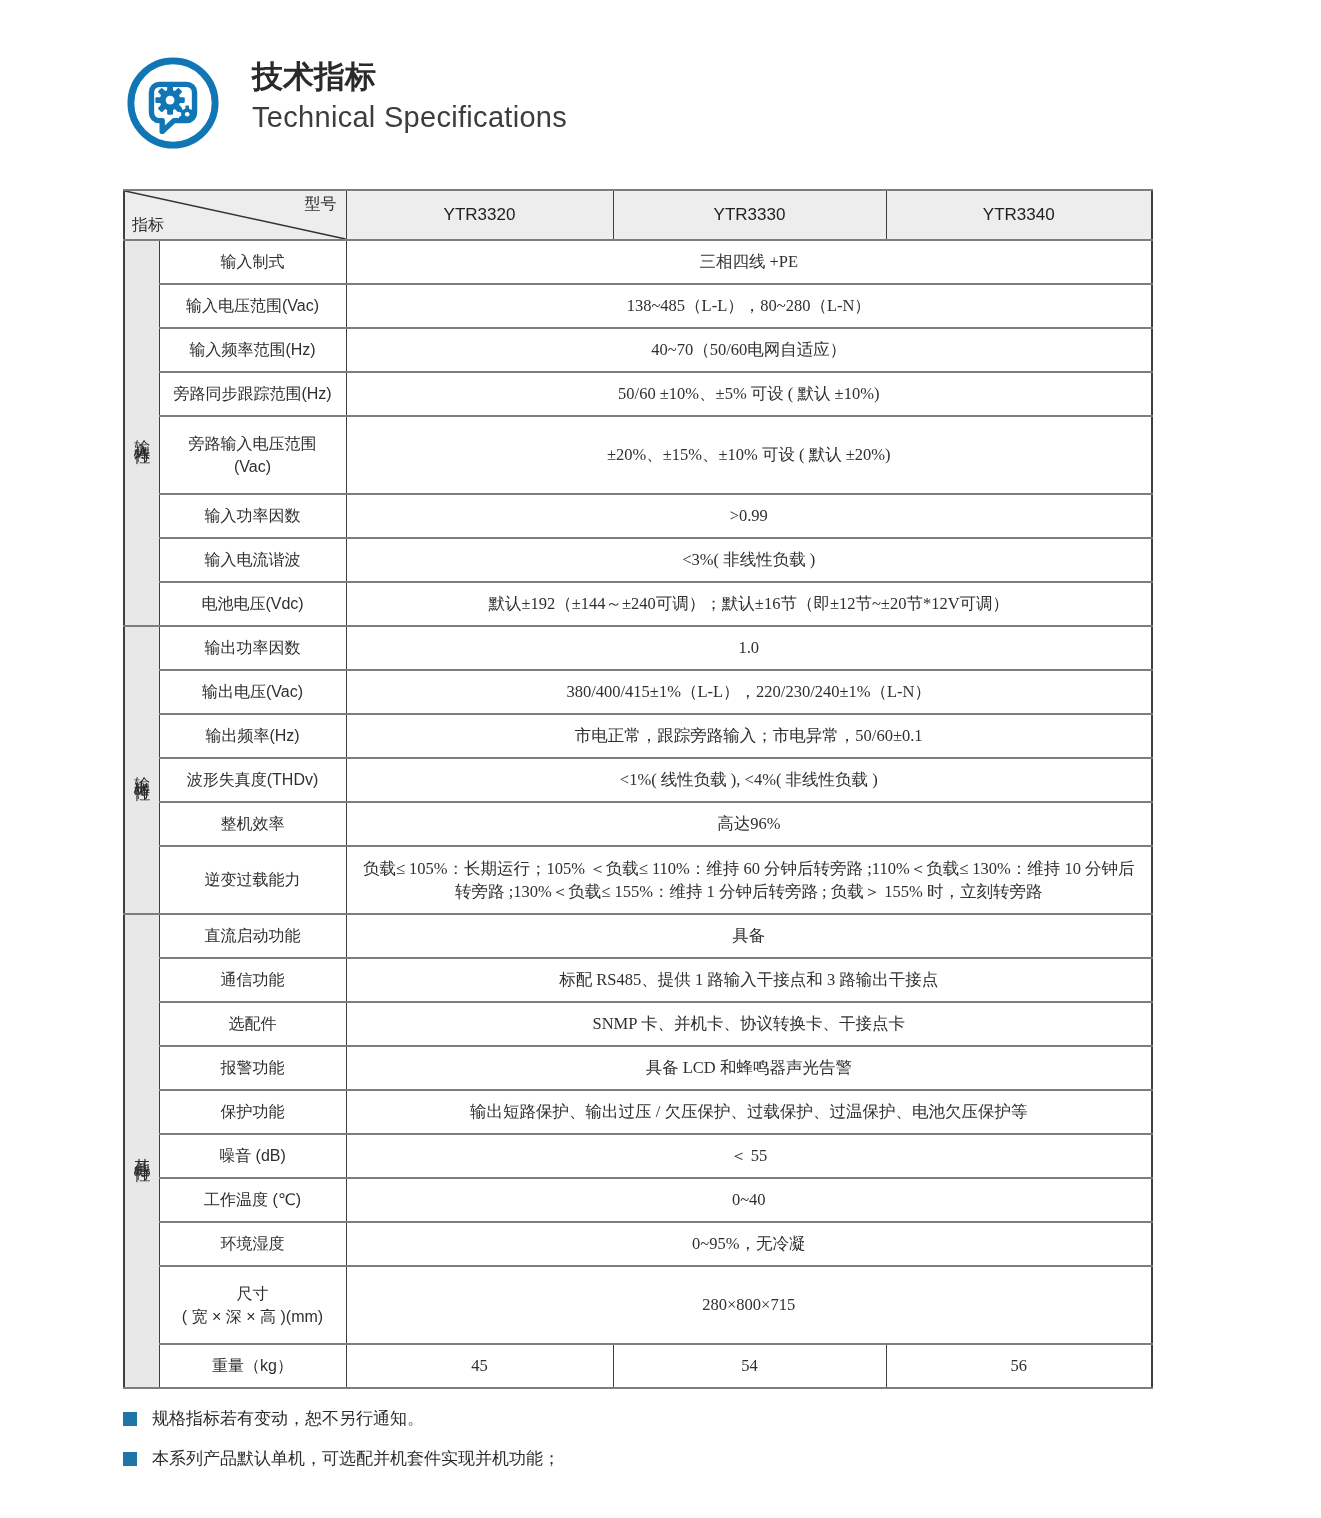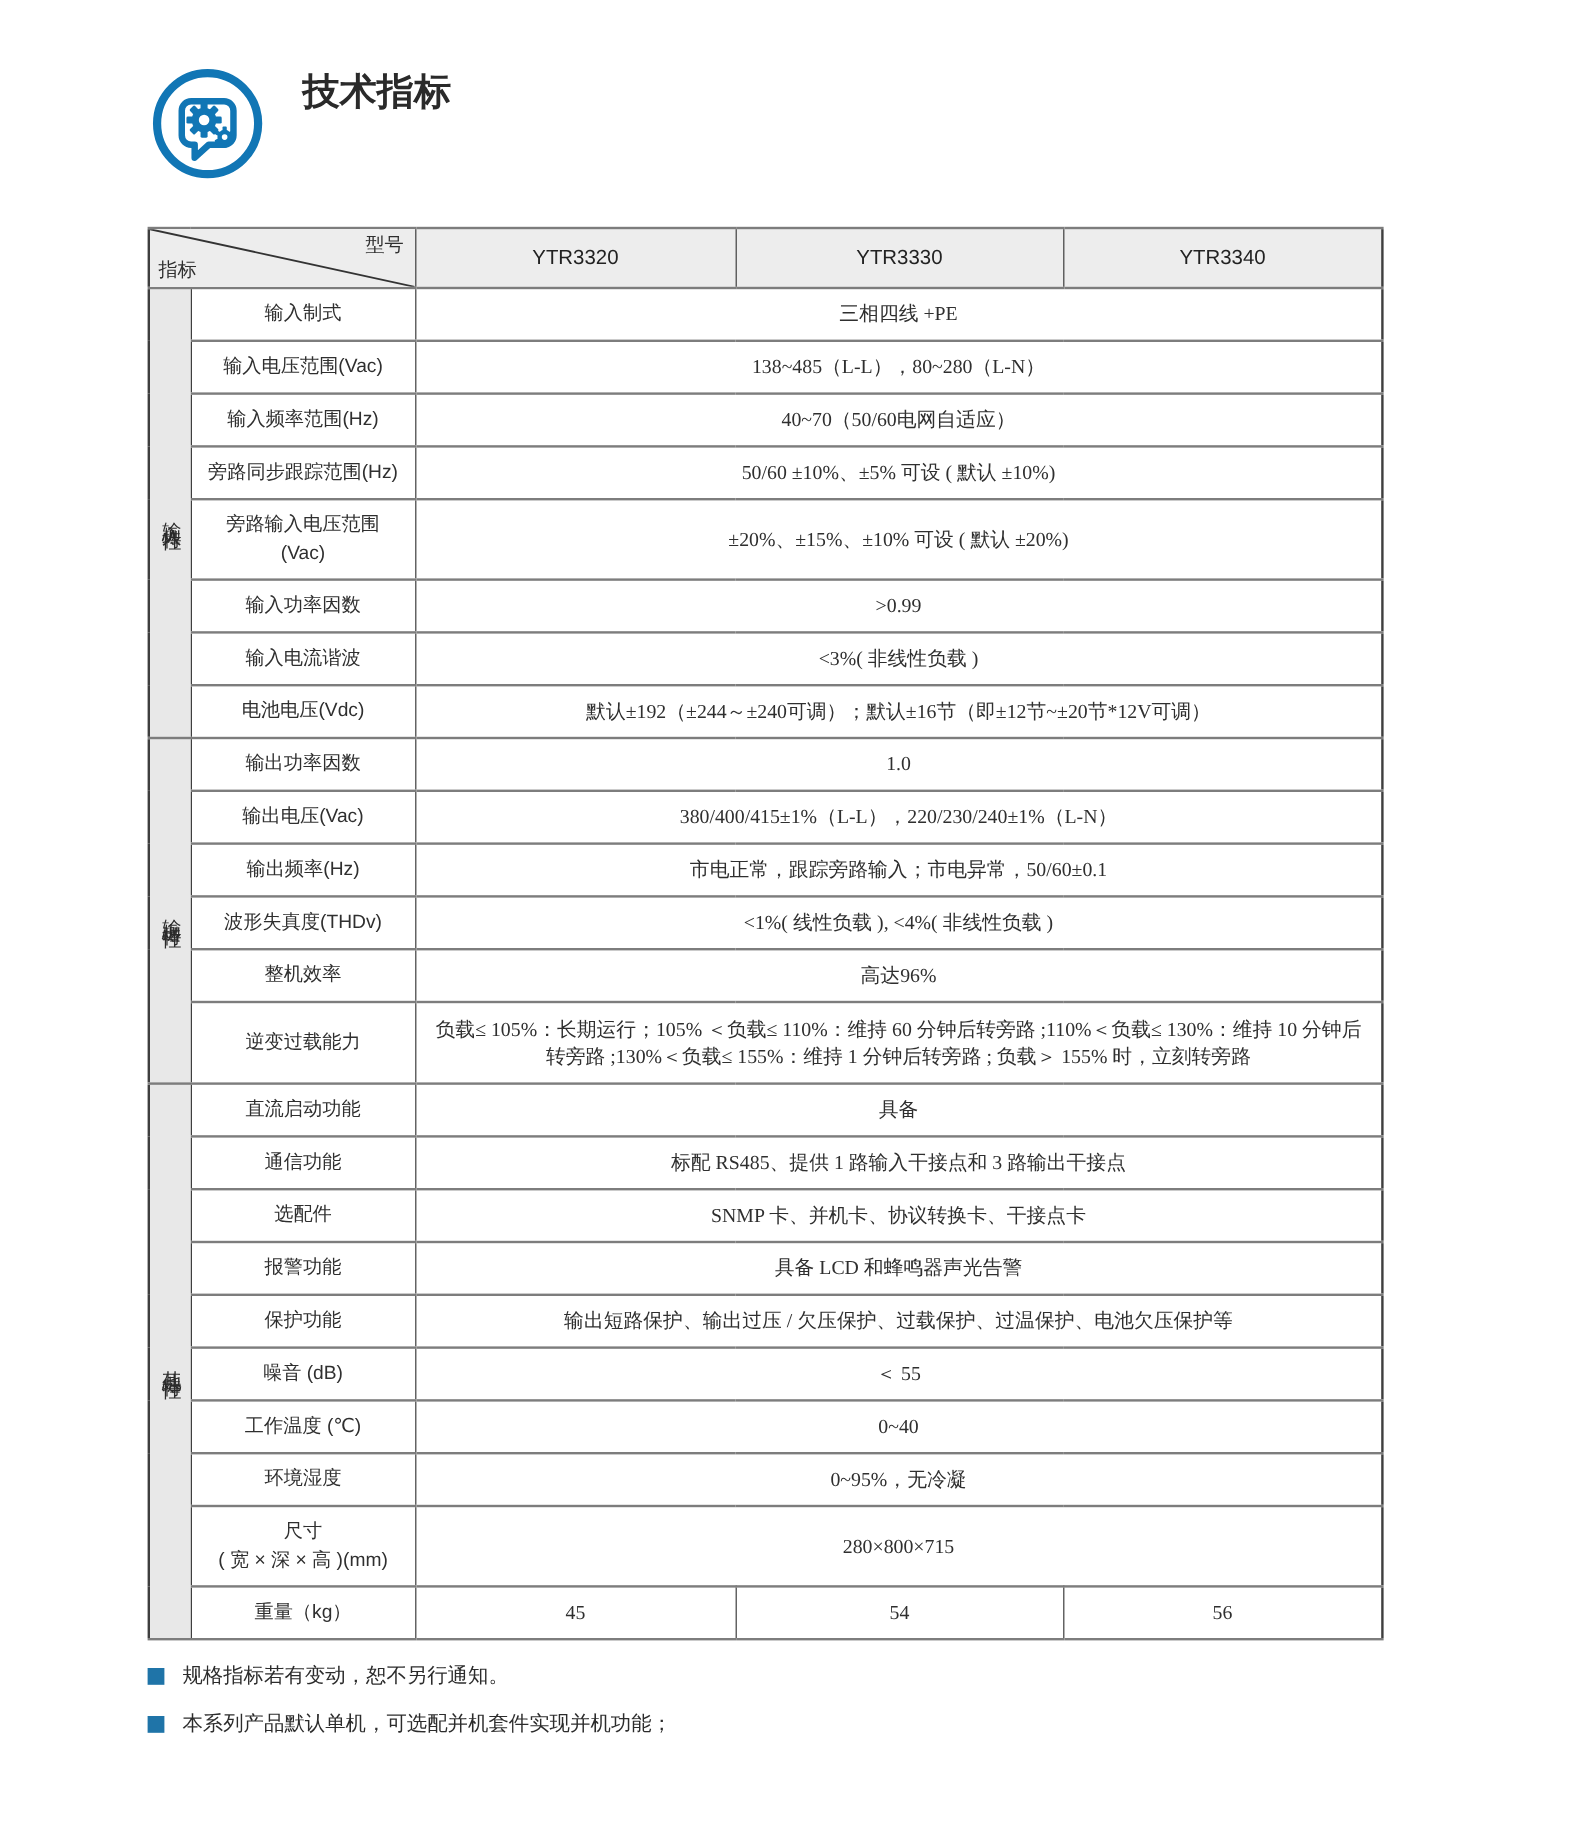--- a/index.html
+++ b/index.html
@@ -28,21 +28,21 @@
   .corner .tr-label { position:absolute; top:3px; right:9px; font-size:16px; color:#2f2f2f; }
   .corner .bl-label { position:absolute; bottom:3px; left:7px; font-size:16px; color:#2f2f2f; }
 
   td.group-cell {
     background:#e8e8e8; writing-mode:vertical-rl; text-orientation:upright;
     text-align:center; font-size:16px; color:#2a2a2a; letter-spacing:3px; padding:0;
   }
   td.label-cell { text-align:center; font-size:16px; color:#2f2f2f; white-space:pre-line; line-height:1.45; padding:4px 4px; }
   td.value-cell { text-align:center; font-size:16.5px; color:#2f2f2f; line-height:1.4; padding:4px 12px;font-family:Liberation Serif, serif; }
   tr.spec-row { height:44px;padding-left:47px; }
-  tr.tall67 { height:67px; }
+  tr.tall67 { height:78px; }
   tr.tall68 { height:68px; }
 
   
   .footnotes { margin:18px 0 0 123px; }
   .footnote { display:flex; align-items:center; gap:15px; margin-bottom:17px; font-size:17px; color:#2c2c2c; }
   .bullet { width:14px; height:14px; background:#1f74a8; flex:none; }
 </style>
 </head>
 <body>
 
@@ -72,20 +72,21 @@
           <rect x="-1.8" y="-9" width="3.6" height="4.2" rx="0.8" transform="rotate(180)"></rect>
           <rect x="-1.8" y="-9" width="3.6" height="4.2" rx="0.8" transform="rotate(240)"></rect>
           <rect x="-1.8" y="-9" width="3.6" height="4.2" rx="0.8" transform="rotate(300)"></rect>
           <circle r="6.2"></circle>
           <circle r="2.4" fill="#ffffff"></circle>
         </g>
       </svg>
     </div>
     <div class="titles">
       <div class="title-zh">技术指标</div>
+      <div class="title-en">Technical Specifications</div>
     </div>
   </div>
 
   <table class="spec-table">
     <colgroup>
       <col style="width:35px">
         <col style="width:187px">
         <col style="width:267px">
         <col style="width:273px">
         <col style="width:266px">
@@ -131,21 +132,21 @@
       <tr class="spec-row">
         <td class="label-cell">输入功率因数</td>
         <td class="value-cell" colspan="3">&gt;0.99</td>
       </tr>
       <tr class="spec-row">
         <td class="label-cell">输入电流谐波</td>
         <td class="value-cell" colspan="3">&lt;3%( 非线性负载 )</td>
       </tr>
       <tr class="spec-row">
         <td class="label-cell">电池电压(Vdc)</td>
-        <td class="value-cell" colspan="3">默认±192（±244～±240可调）；默认±16节（即±12节~±20节*12V可调）</td>
+        <td class="value-cell" colspan="3">默认±192（±144～±240可调）；默认±16节（即±12节~±20节*12V可调）</td>
       </tr>
 
       <tr class="spec-row">
         <td class="group-cell" rowspan="6">输出特性</td>
         <td class="label-cell">输出功率因数</td>
         <td class="value-cell" colspan="3">1.0</td>
       </tr>
       <tr class="spec-row">
         <td class="label-cell">输出电压(Vac)</td>
         <td class="value-cell" colspan="3">380/400/415±1%（L-L），220/230/240±1%（L-N）</td>

